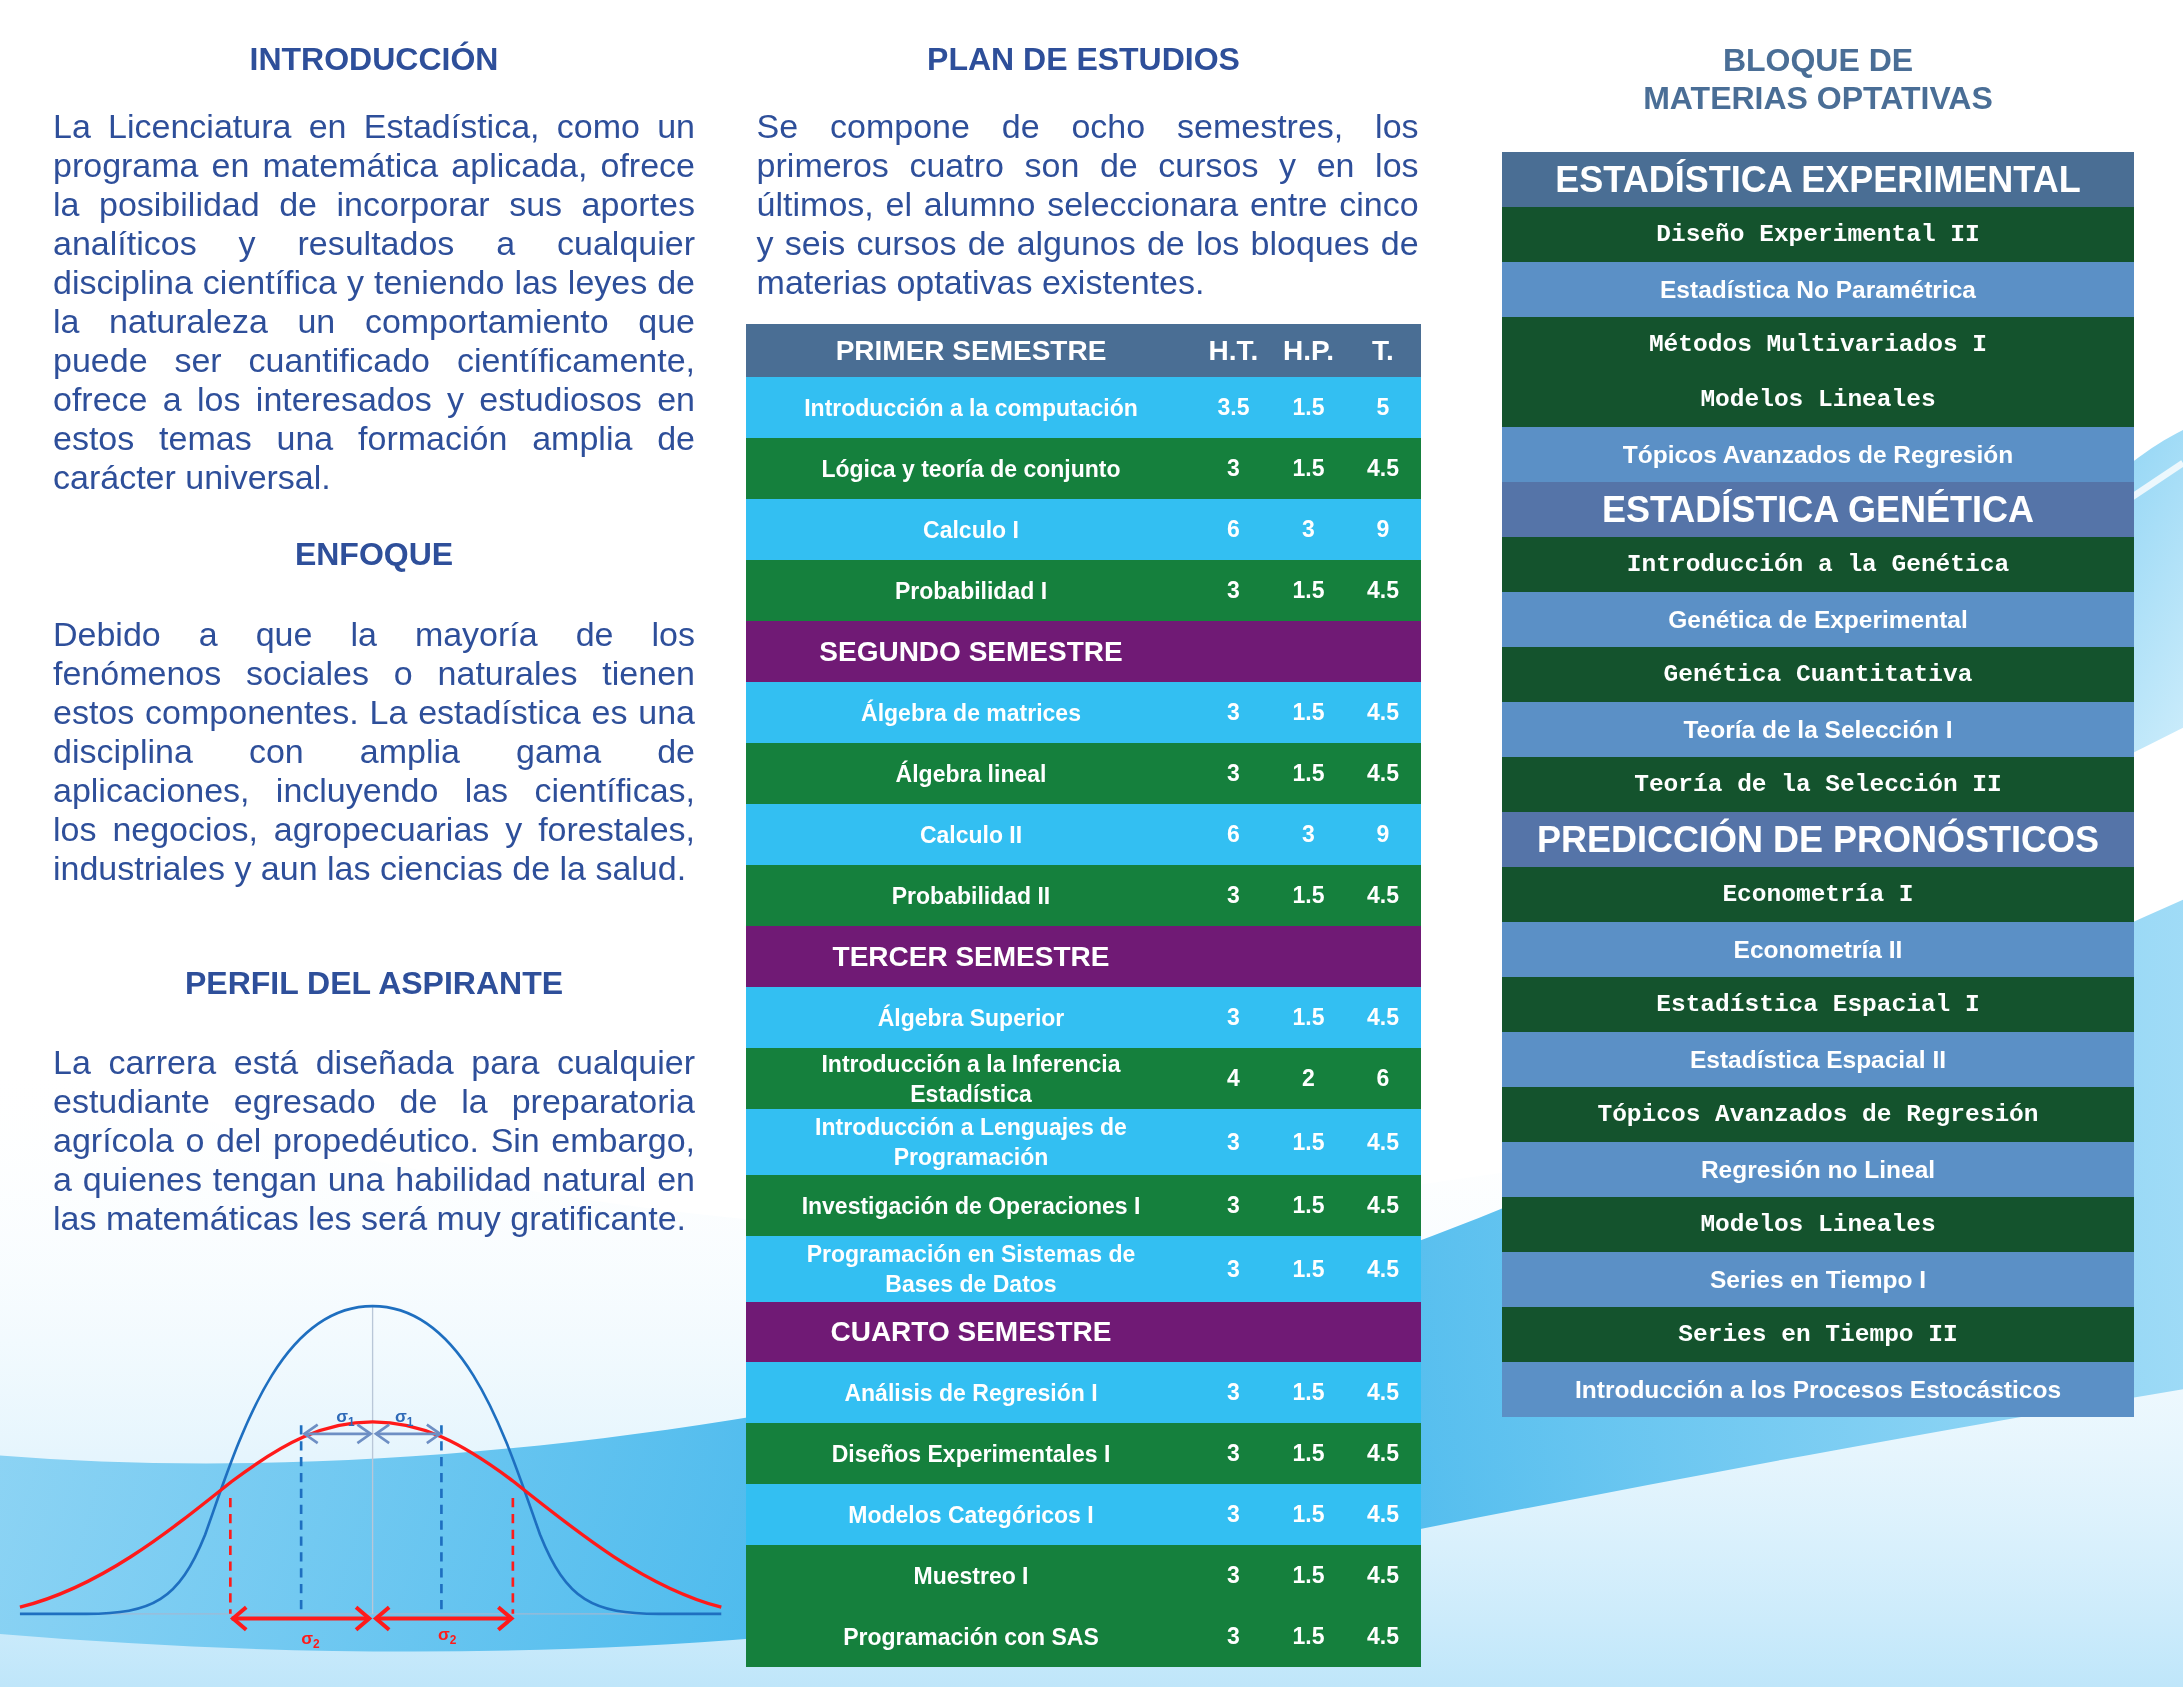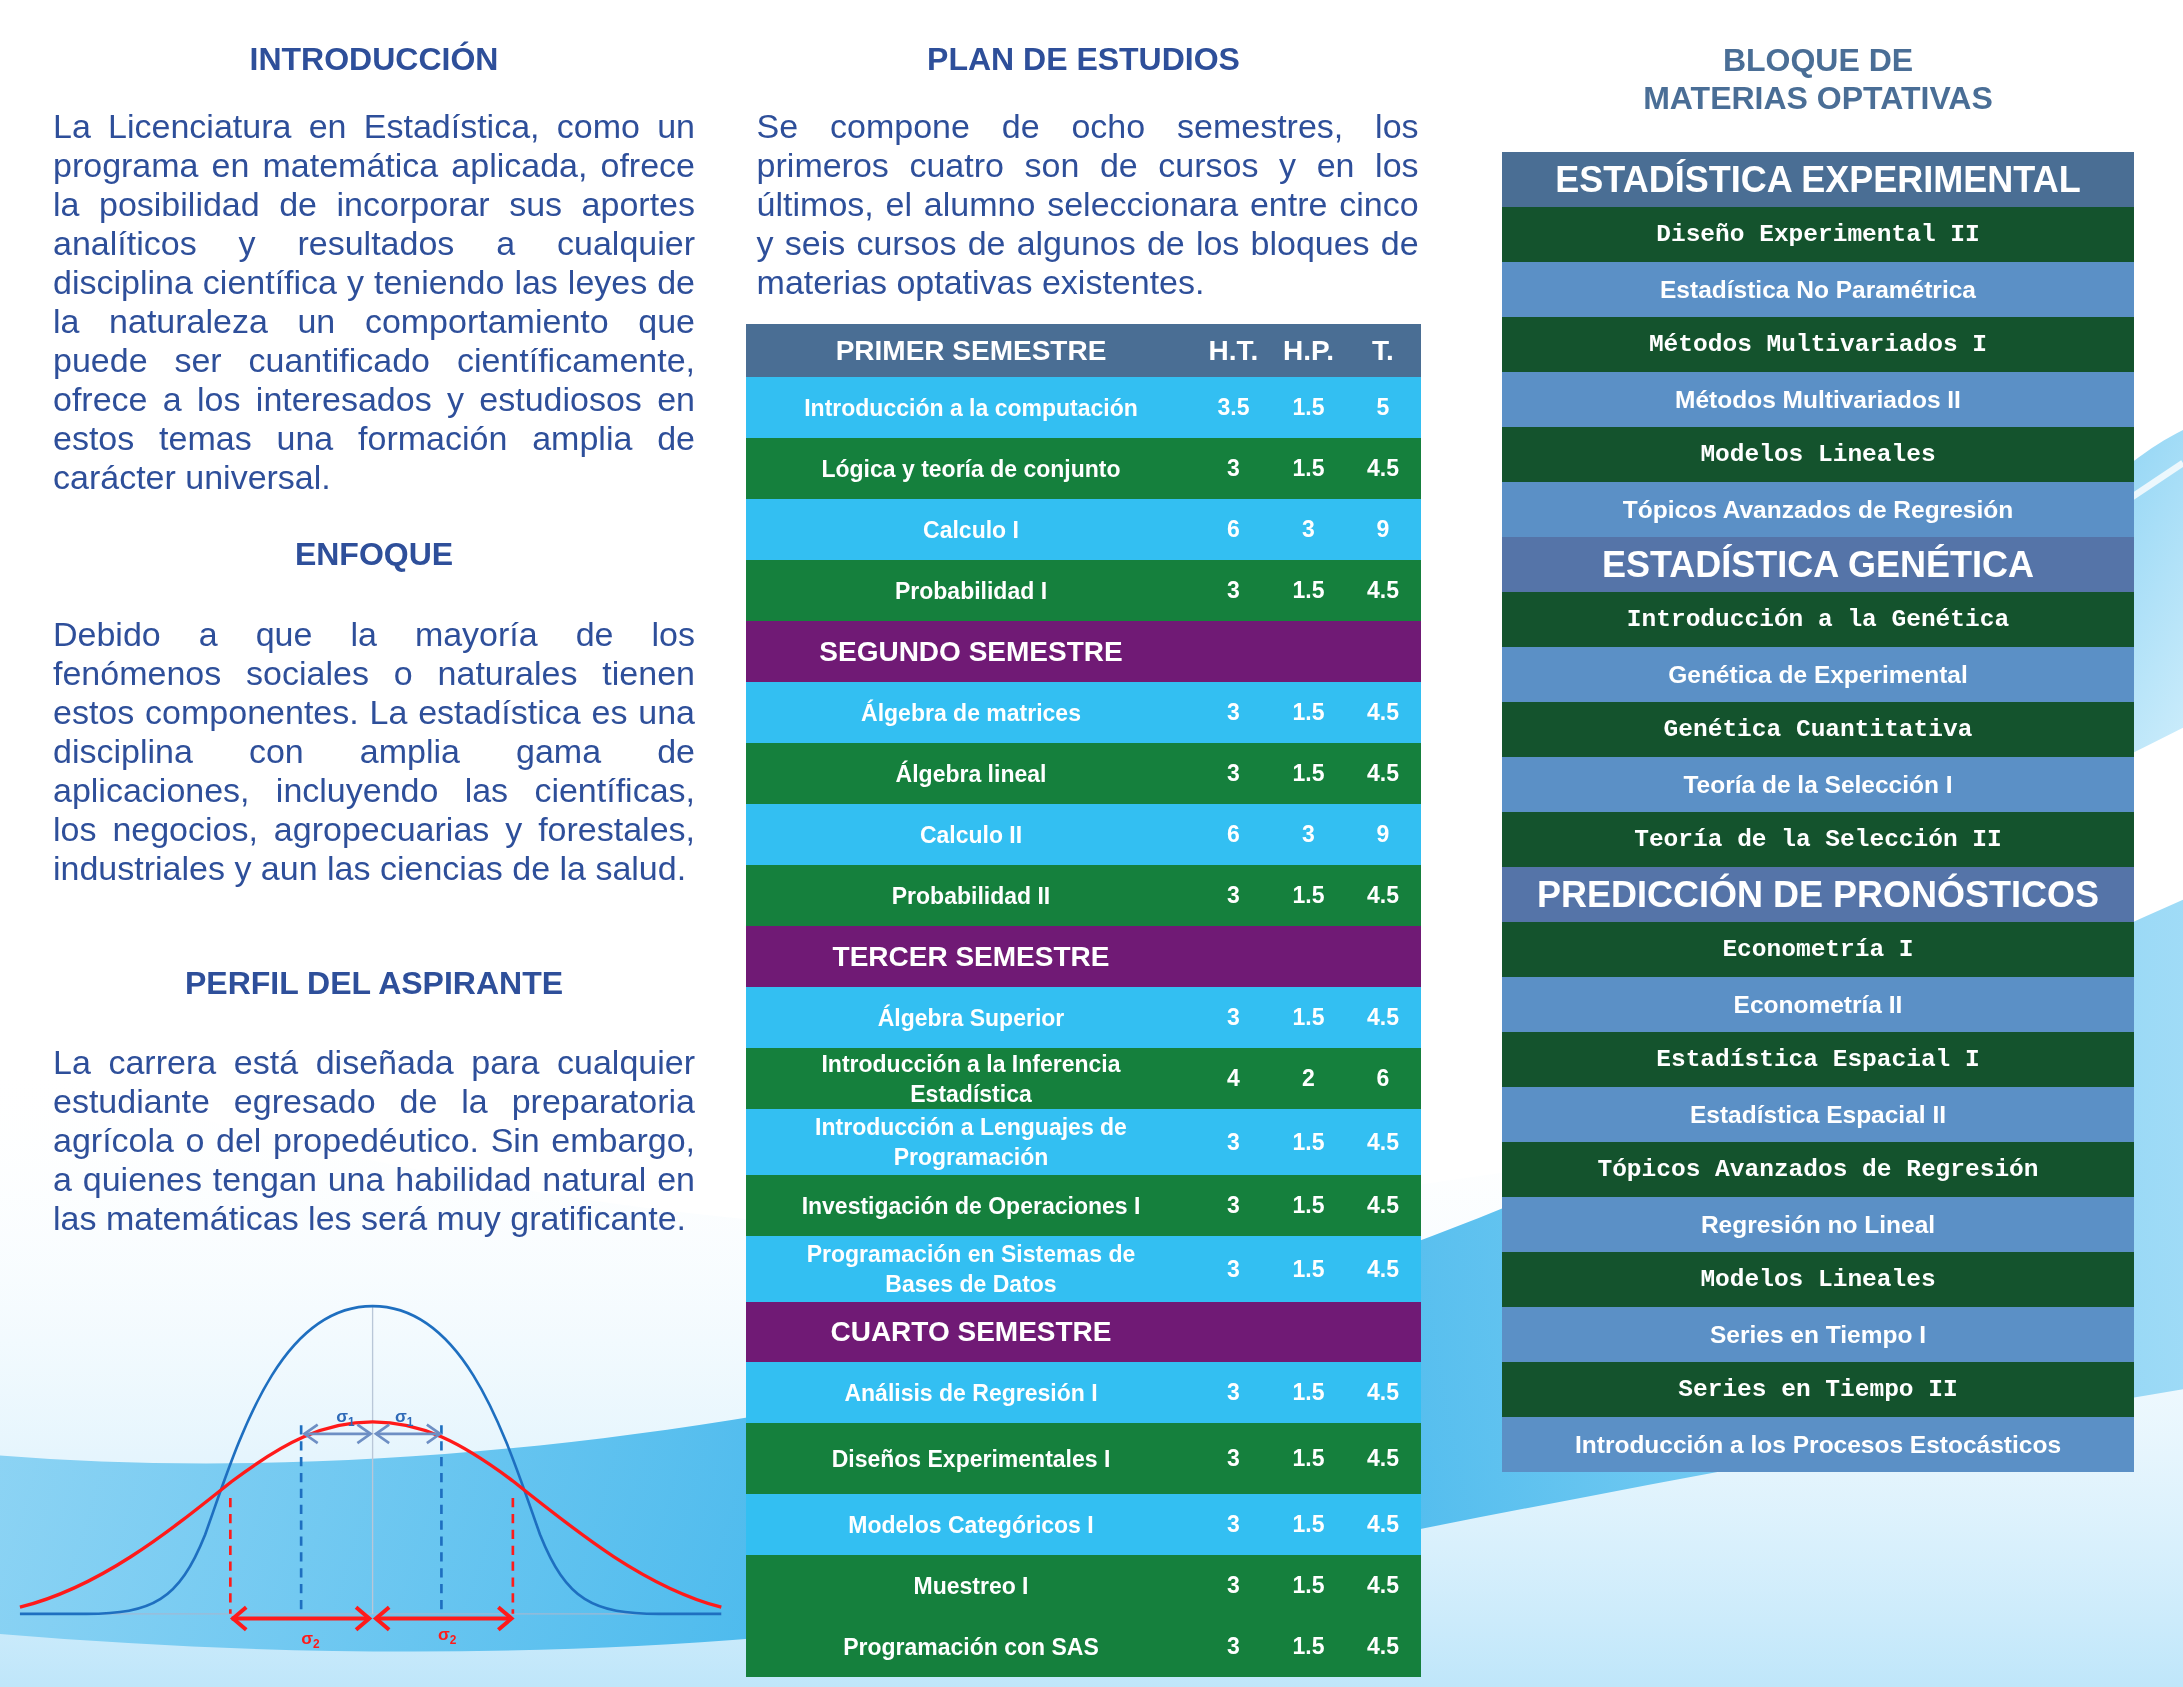--- a/index.html
+++ b/index.html
@@ -232,21 +232,21 @@
       <div class="c-num"></div>
         <div class="c-num"></div>
         <div class="c-num last"></div>
     </div>
     <div class="pt-row light" style="height:61px">
       <div class="c-name">Análisis de Regresión I</div>
       <div class="c-num">3</div>
       <div class="c-num">1.5</div>
       <div class="c-num last">4.5</div>
     </div>
-    <div class="pt-row mid" style="height:71px">
+    <div class="pt-row mid" style="height:61px">
       <div class="c-name">Diseños Experimentales I</div>
       <div class="c-num">3</div>
       <div class="c-num">1.5</div>
       <div class="c-num last">4.5</div>
     </div>
     <div class="pt-row light" style="height:61px">
       <div class="c-name">Modelos Categóricos I</div>
       <div class="c-num">3</div>
       <div class="c-num">1.5</div>
       <div class="c-num last">4.5</div>
@@ -270,21 +270,20 @@
   <h2 id="bloque-title" class="h-title slate">
     <span>BLOQUE DE</span><br>
     <span>MATERIAS OPTATIVAS</span>
   </h2>
 
   <div id="opt-list">
     <div class="opt-row cat darkest">ESTADÍSTICA EXPERIMENTAL</div>
     <div class="opt-row light">Diseño Experimental II</div>
     <div class="opt-row mid">Estadística No Paramétrica</div>
     <div class="opt-row light">Métodos Multivariados I</div>
-    <div class="opt-row mid">Métodos  Multivariados II</div>
     <div class="opt-row light">Modelos Lineales</div>
     <div class="opt-row mid">Tópicos Avanzados de Regresión</div>
 
     <div class="opt-row cat dark">ESTADÍSTICA GENÉTICA</div>
     <div class="opt-row light">Introducción a la Genética</div>
     <div class="opt-row mid">Genética de Experimental</div>
     <div class="opt-row light">Genética Cuantitativa</div>
     <div class="opt-row mid">Teoría de la Selección I</div>
     <div class="opt-row light">Teoría de la Selección II</div>
 

